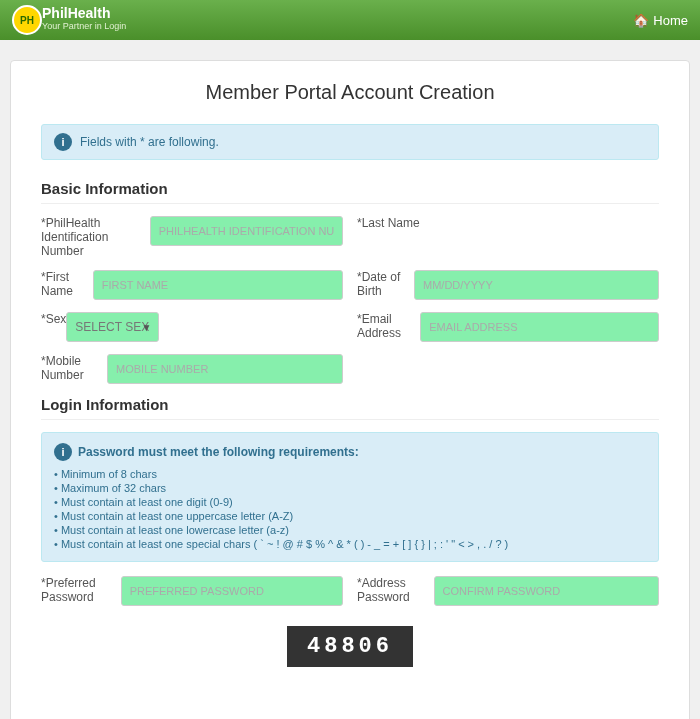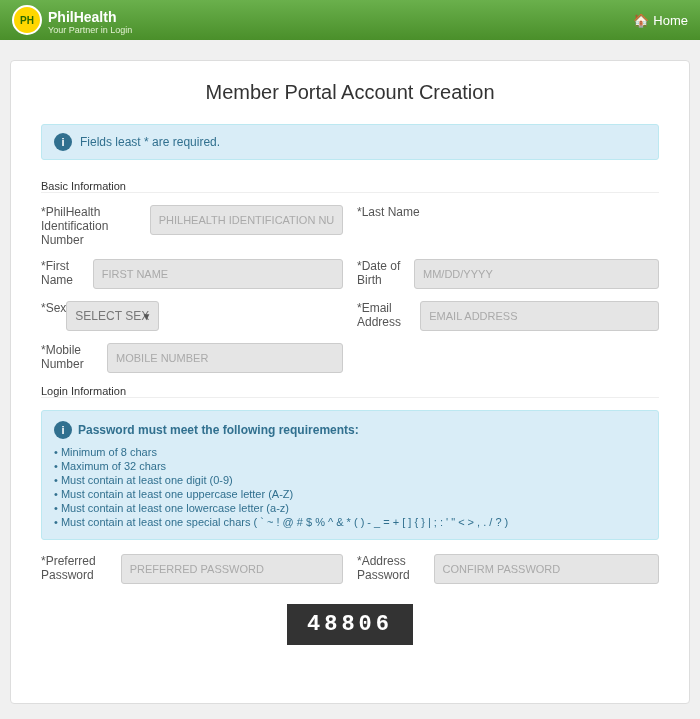--- a/index.html
+++ b/index.html
@@ -13,22 +13,21 @@
     .header {
       display: flex;
       align-items: center;
       justify-content: space-between;
       background: linear-gradient(to bottom, #6ab04c, #4a8f2a);
       height: 40px;
       padding: 0 12px;
     }
     .header-logo {
       display: flex;
-      align-items: flex-end;
-      gap: 6px;
+      align-items: flex-start;
     }
     .logo-circle {
       width: 30px;
       height: 30px;
       border-radius: 50%;
       background: #ffd700;
       display: flex;
       align-items: center;
       justify-content: center;
       font-weight: bold;
@@ -89,24 +88,25 @@
       color: white;
       display: flex;
       align-items: center;
       justify-content: center;
       font-size: 11px;
       font-weight: bold;
       flex-shrink: 0;
     }
     
     .section-header {
-      font-size: 11px;
-      font-weight: normal;
+      font-size: 15px;
+      font-weight: bold;
       color: #333;
       margin-bottom: 12px;
+      padding-bottom: 6px;
       border-bottom: 1px solid #eee;
     }
     
     .form-row {
       display: flex;
       gap: 14px;
       margin-bottom: 12px;
     }
     .form-group {
       flex: 1;
@@ -119,21 +119,21 @@
       color: #555;
     }
     .form-group input,
     .form-group select {
       width: 100%;
       padding: 6px 8px;
       border: 1px solid #ccc;
       border-radius: 3px;
       font-size: 12px;
       color: #777;
-      background: #e5e5e5;
+      background: #86efac;
       height: 30px;
     }
     .form-group input::placeholder {
       color: #aaa;
       text-transform: uppercase;
       font-size: 11px;
     }
     .form-group select {
       appearance: none;
       -webkit-appearance: none;
@@ -222,21 +222,21 @@
     </a>
   </div>
 </div>
 
 <div class="main-container">
 
   <h2 class="page-title">Member Portal Account Creation</h2>
 
   <div class="info-banner">
     <div class="info-icon">i</div>
-    <span>Fields least * are required.</span>
+    <span>Fields with * are following.</span>
   </div>
 
   <div class="section-header">Basic Information</div>
 
   <div class="form-row">
     <div class="form-group">
       <label>*PhilHealth Identification Number</label>
       <input type="text" placeholder="PhilHealth Identification Number" style="">
     </div>
     <div class="form-group">

